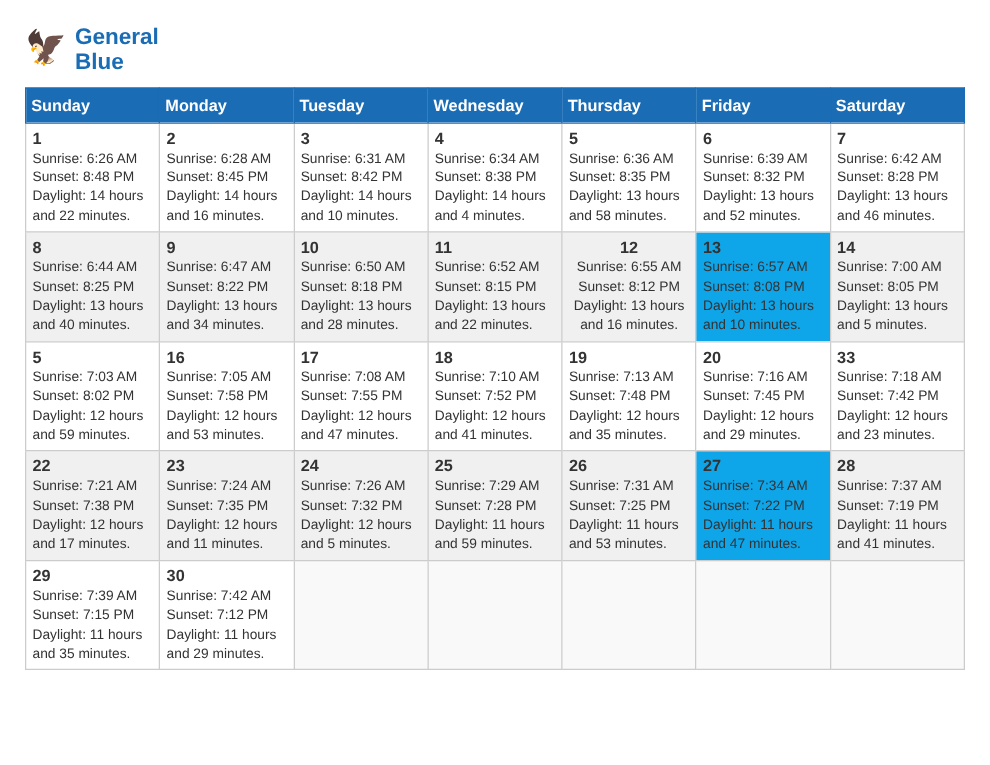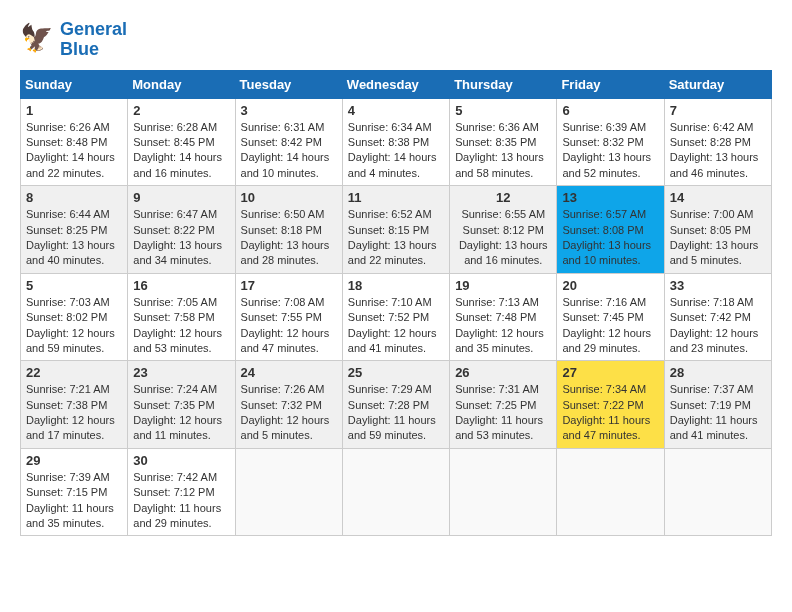--- a/index.html
+++ b/index.html
@@ -219,21 +219,21 @@
           <div class="day-info">Sunrise: 7:26 AM<br>Sunset: 7:32 PM<br>Daylight: 12 hours and 5 minutes.</div>
         </td>
         <td style="background-color: rgb(240, 240, 240);">
           <span class="day-number">25</span>
           <div class="day-info">Sunrise: 7:29 AM<br>Sunset: 7:28 PM<br>Daylight: 11 hours and 59 minutes.</div>
         </td>
         <td style="background-color: rgb(240, 240, 240);">
           <span class="day-number">26</span>
           <div class="day-info">Sunrise: 7:31 AM<br>Sunset: 7:25 PM<br>Daylight: 11 hours and 53 minutes.</div>
         </td>
-        <td style="background-color: #fde047;">
+        <td style="background-color: #0ea5e9;">
           <span class="day-number">27</span>
           <div class="day-info">Sunrise: 7:34 AM<br>Sunset: 7:22 PM<br>Daylight: 11 hours and 47 minutes.</div>
         </td>
         <td style="background-color: rgb(240, 240, 240);">
           <span class="day-number">28</span>
           <div class="day-info">Sunrise: 7:37 AM<br>Sunset: 7:19 PM<br>Daylight: 11 hours and 41 minutes.</div>
         </td>
       </tr>
       <tr>
         <td>

